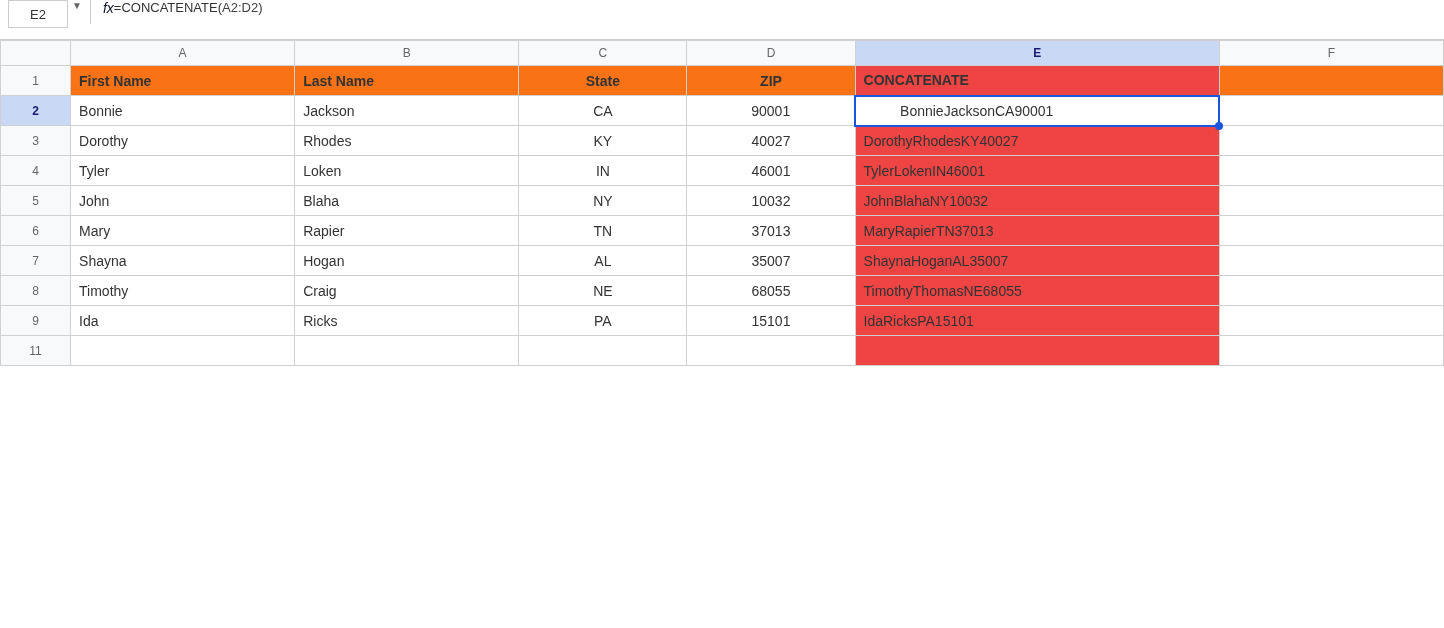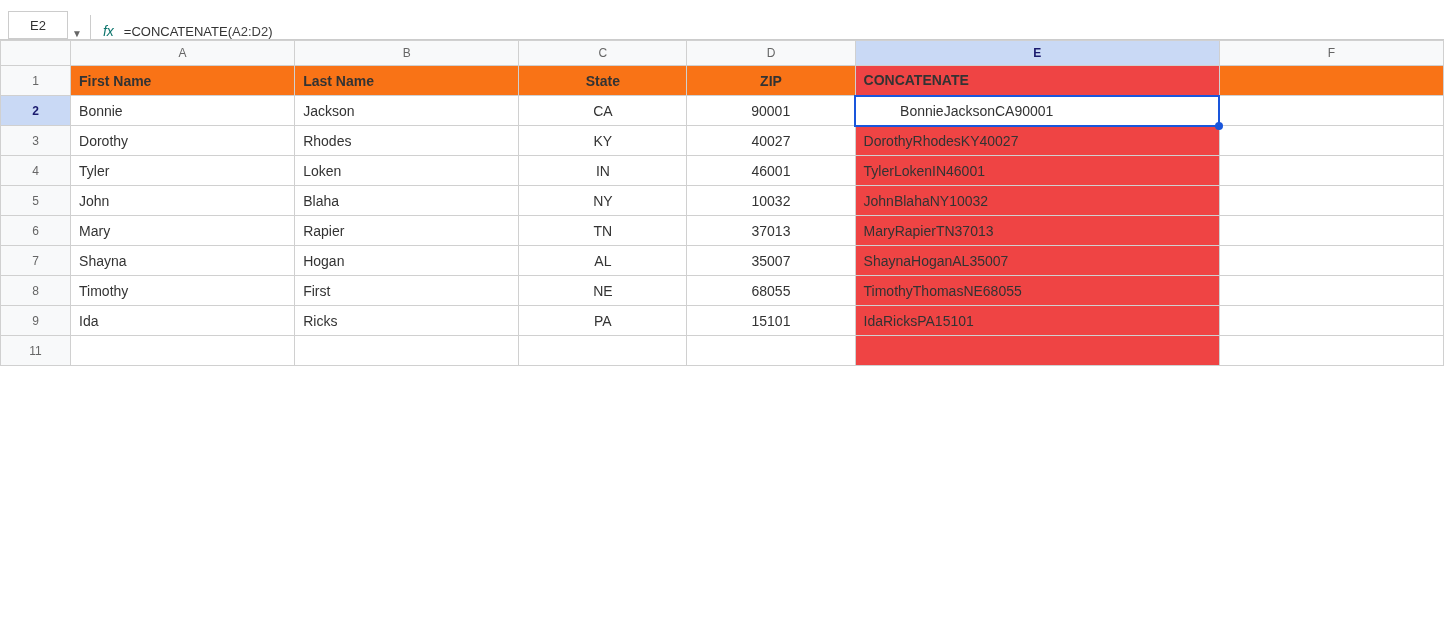--- a/index.html
+++ b/index.html
@@ -11,21 +11,21 @@
     body {
       font-family: Arial, sans-serif;
       font-size: 14px;
       background: #fff;
       color: #333;
     }
 
     
     .formula-bar {
       display: flex;
-      align-items: flex-end;
+      align-items: flex-start;
       height: 40px;
       border-bottom: 1px solid #ccc;
       padding: 0 8px;
       background: #fff;
     }
 
     .cell-ref-box {
       width: 60px;
       height: 28px;
       border: 1px solid #ccc;
@@ -45,22 +45,22 @@
 
     .formula-divider {
       width: 1px;
       height: 24px;
       background: #ccc;
       margin-right: 12px;
     }
 
     .fx-label {
       font-style: italic;
-      color: #0f766e;
-      margin-right: 10px;
+      color: #0f172a;
+      margin-right: 0;
       font-size: 14px;
     }
 
     .formula-text {
       font-size: 13px;
       color: #333;
     }
 
     
     .spreadsheet {
@@ -272,21 +272,21 @@
         <td class="cell col-b">Hogan</td>
         <td class="cell col-c">AL</td>
         <td class="cell col-d">35007</td>
         <td class="cell col-e">ShaynaHoganAL35007</td>
         <td class="cell col-f"></td>
       </tr>
 
       <tr>
         <td class="row-num">8</td>
         <td class="cell col-a">Timothy</td>
-        <td class="cell col-b">First</td>
+        <td class="cell col-b">Craig</td>
         <td class="cell col-c">NE</td>
         <td class="cell col-d">68055</td>
         <td class="cell col-e">TimothyThomasNE68055</td>
         <td class="cell col-f"></td>
       </tr>
 
       <tr>
         <td class="row-num">9</td>
         <td class="cell col-a">Ida</td>
         <td class="cell col-b">Ricks</td>

